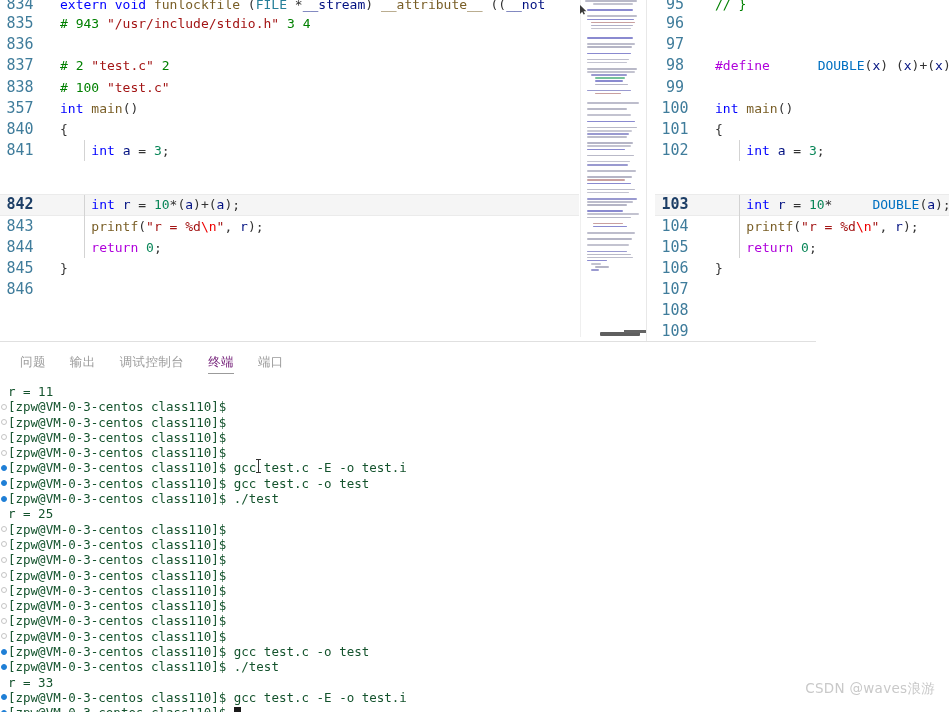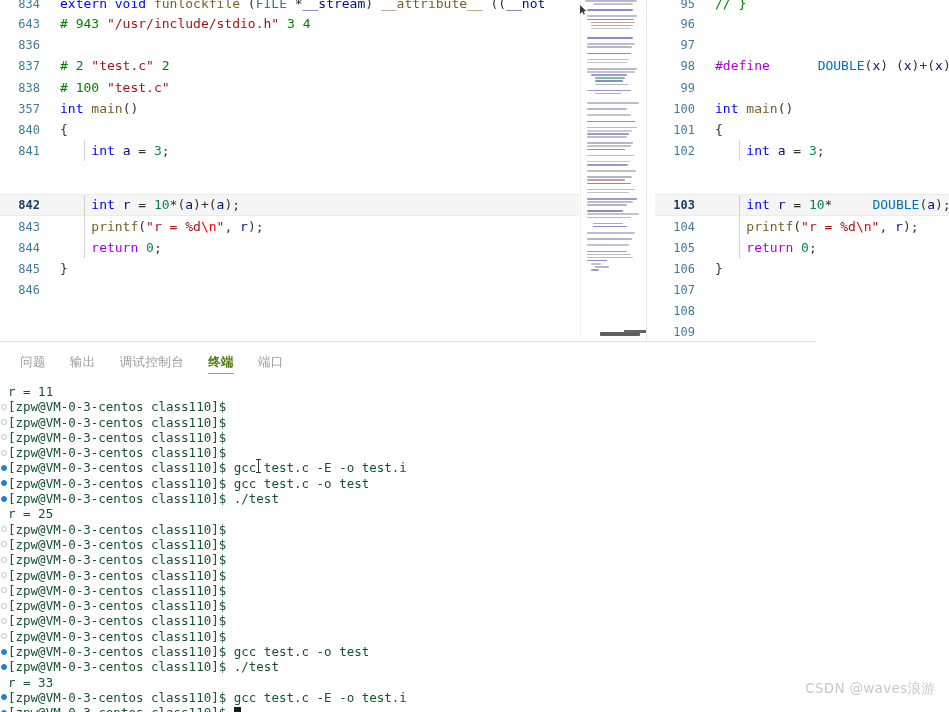--- a/index.html
+++ b/index.html
@@ -52,24 +52,24 @@
     content:""; position:absolute; left:0; right:0; top:0;
     border-top:1px solid #ebebeb;
   }
   .crow.active::before{
     content:""; position:absolute; left:0; right:0; bottom:0;
     border-bottom:1px solid #ebebeb;
   }
   .ln {
     display: inline-block;
     width: 40px;
-    text-align: right;
+    text-align: center;
     color: #3f7c9b;
     font-family: "DejaVu Sans Mono", monospace;
-    font-size: 12px;
+    font-size: 15px;
     user-select: none;
   }
   .ln.cur { color: #1c3e66; font-weight: bold; }
   .code {
     display: inline-block;
     padding-left: 20px;
     color: #333333;
   }
   
   .guide {
@@ -149,21 +149,21 @@
     position: relative;
     font-size: 12.5px;
     color: #9a9a9a;
     padding: 0 12px;
     height: 38px;
     line-height: 40px;
     letter-spacing: 0.4px;
     font-family: "DejaVu Sans", sans-serif;
     cursor: pointer;
   }
-  .ptab.active { color: #4d7c0f; font-weight: bold; }
+  .ptab.active { color: #701a75; }
   .ptab.active::after {
     content: "";
     position: absolute;
     left: 12px; right: 12px; bottom: 6px;
     height: 1px;
     background: #9b9b9b;
   }
 
   .terminal {
     position: relative;
@@ -217,21 +217,21 @@
 </head>
 <body>
 
 <div id="root">
 
   <div class="editor-area">
 
     <div class="pane-left">
       <div class="code-rows" id="left-code">
           <div class="crow" style="height: 13px; line-height: 8px;"><span class="ln">834</span><span class="code"><span class="kw">extern </span><span class="kw">void </span><span class="fn">funlockfile </span><span class="pl">(</span><span class="typ">FILE</span><span class="pl"> *</span><span class="id">__stream</span><span class="pl">) </span><span class="fn">__attribute__</span><span class="pl"> ((</span><span class="id">__not</span></span></div>
-          <div class="crow"><span class="ln">643</span><span class="code"><span class="cmt"># </span><span class="cmt">943 </span><span class="str">"/usr/include/stdio.h"</span><span class="cmt"> 3 4</span></span></div>
+          <div class="crow"><span class="ln">835</span><span class="code"><span class="cmt"># </span><span class="cmt">943 </span><span class="str">"/usr/include/stdio.h"</span><span class="cmt"> 3 4</span></span></div>
           <div class="crow"><span class="ln">836</span><span class="code"></span></div>
           <div class="crow"><span class="ln">837</span><span class="code"><span class="cmt"># </span><span class="cmt">2 </span><span class="str">"test.c"</span><span class="cmt"> 2</span></span></div>
           <div class="crow"><span class="ln">838</span><span class="code"><span class="cmt"># </span><span class="cmt">100 </span><span class="str">"test.c"</span></span></div>
           <div class="crow"><span class="ln">357</span><span class="code"><span class="kw">int </span><span class="fn">main</span><span class="pl">()</span></span></div>
           <div class="crow"><span class="ln">840</span><span class="code"><span class="pl">{</span></span></div>
           <div class="crow"><div class="guide"></div><span class="ln">841</span><span class="code"><span class="pl">    </span><span class="kw">int </span><span class="id">a</span><span class="pl"> = </span><span class="num">3</span><span class="pl">;</span></span></div>
           <div class="crow active"><div class="guide"></div><span class="ln cur">842</span><span class="code"><span class="pl">    </span><span class="kw">int </span><span class="id">r</span><span class="pl"> = </span><span class="num">10</span><span class="pl">*(</span><span class="id">a</span><span class="pl">)+(</span><span class="id">a</span><span class="pl">);</span></span></div>
           <div class="crow"><div class="guide"></div><span class="ln">843</span><span class="code"><span class="pl">    </span><span class="fn">printf</span><span class="pl">(</span><span class="str">"r = %d</span><span class="esc">\n</span><span class="str">"</span><span class="pl">, </span><span class="id">r</span><span class="pl">);</span></span></div>
           <div class="crow"><div class="guide"></div><span class="ln">844</span><span class="code"><span class="pl">    </span><span class="kw2">return </span><span class="num">0</span><span class="pl">;</span></span></div>
           <div class="crow"><span class="ln">845</span><span class="code"><span class="pl">}</span></span></div>

